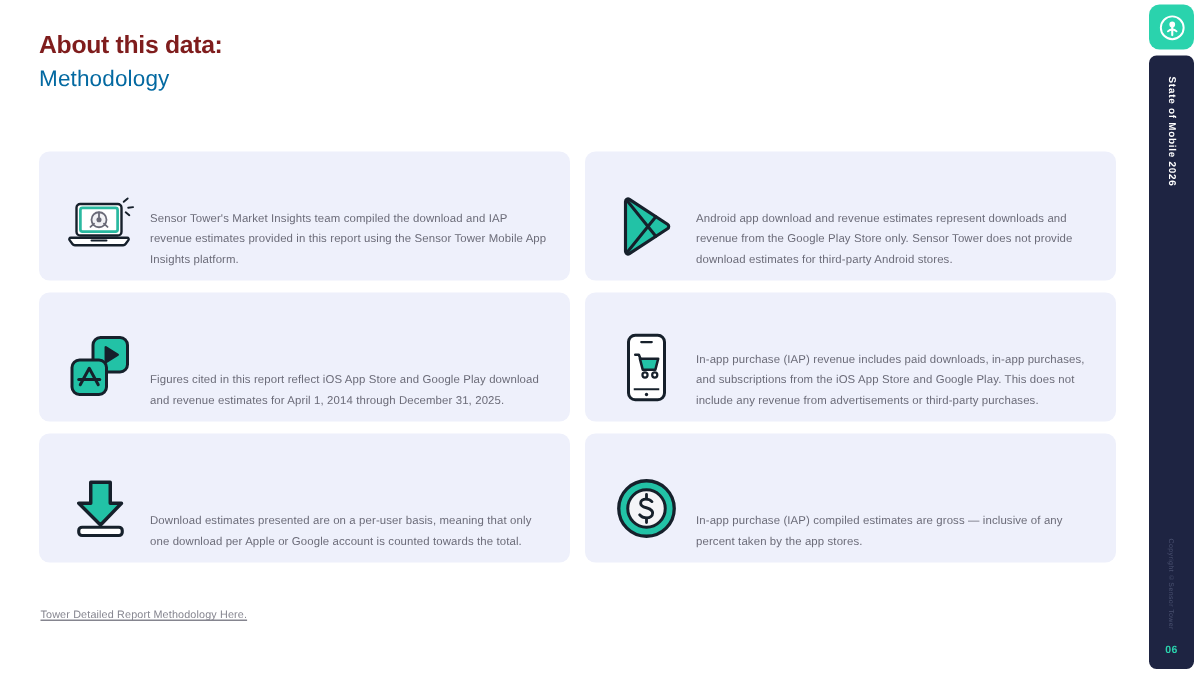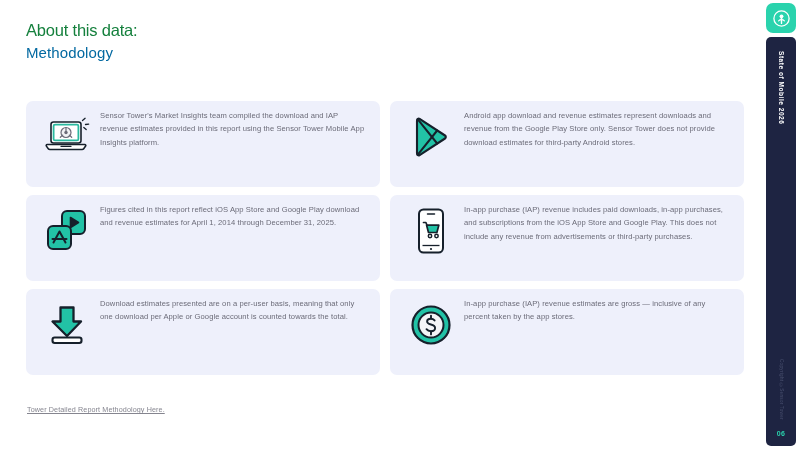--- a/index.html
+++ b/index.html
@@ -7,42 +7,42 @@
     width: 800px; height: 450px;
     background: #ffffff;
     font-family: "Liberation Sans", sans-serif;
     overflow: hidden;
   }
   #page { position: relative; width: 800px; height: 450px; background: #fff; }
 
   
   .header { position: absolute; left: 26px; top: 20px; }
   .header-title {
-    font-size: 16.5px; font-weight: normal; color: #15803d;
+    font-size: 16.5px; font-weight: bold; color: #7f1d1d;
     letter-spacing: -0.2px; line-height: 1.25;
   }
   .header-sub {
     font-size: 15px; font-weight: normal; color: #0369a1;
     letter-spacing: 0.1px; line-height: 1.3; margin-top: 2px;
   }
 
   
   .grid {
     position: absolute; left: 26px; top: 101px;
     width: 718px;
     display: grid;
     grid-template-columns: 354px 354px;
     grid-auto-rows: 86px;
     column-gap: 10px; row-gap: 8px;
   }
   .card {
     background: #eef0fb;
     border-radius: 7px;
-    display: flex; align-items: flex-start;
-    padding: 8px 14px 24px 12px;
+    display: flex; align-items: flex-end;
+    padding: 8px 14px 8px 12px;
   }
   .card-icon {
     width: 58px; min-width: 58px; height: 56px;
     display: flex; align-items: center; justify-content: center;
   }
   .card-text {
     font-size: 7.6px; line-height: 1.75; color: #6b6b78;
     letter-spacing: 0.08px; padding-left: 4px;
   }
 
@@ -166,21 +166,21 @@
 
     <div class="card">
       <div class="card-icon">
         <svg width="44" height="44" viewBox="0 0 44 44">
           <circle cx="22" cy="22" r="18.5" fill="#22c2a6" stroke="#16202b" stroke-width="2.2"></circle>
           <circle cx="22" cy="22" r="12.5" fill="#f4f4f7" stroke="#16202b" stroke-width="2"></circle>
           <path d="M25.6 17.4 c-1-1.2-2.4-1.7-3.9-1.7-2.1 0-3.6 1.1-3.6 2.8 0 1.9 1.8 2.5 3.8 3 2.2 .6 4.2 1.3 4.2 3.5 0 2-1.8 3.2-4.1 3.2-1.9 0-3.5-.7-4.5-2" fill="none" stroke="#16202b" stroke-width="1.9" stroke-linecap="round"></path>
           <path d="M22 12.6 v3 M22 28.4 v3" stroke="#16202b" stroke-width="1.9" stroke-linecap="round"></path>
         </svg>
       </div>
-      <div class="card-text">In-app purchase (IAP) revenue estimates are gross — inclusive of any percent taken by the app stores.</div>
+      <div class="card-text">In-app purchase (IAP) compiled estimates are gross — inclusive of any percent taken by the app stores.</div>
     </div>
 
   </div>
 
   <div class="footer-link">Tower Detailed Report Methodology Here.</div>
 
   <div class="logo-badge">
     <svg width="19" height="19" viewBox="0 0 19 19">
       <circle cx="9.5" cy="9.5" r="7.6" fill="none" stroke="#ffffff" stroke-width="1.3"></circle>
       <circle cx="9.5" cy="7.3" r="1.9" fill="#ffffff"></circle>

